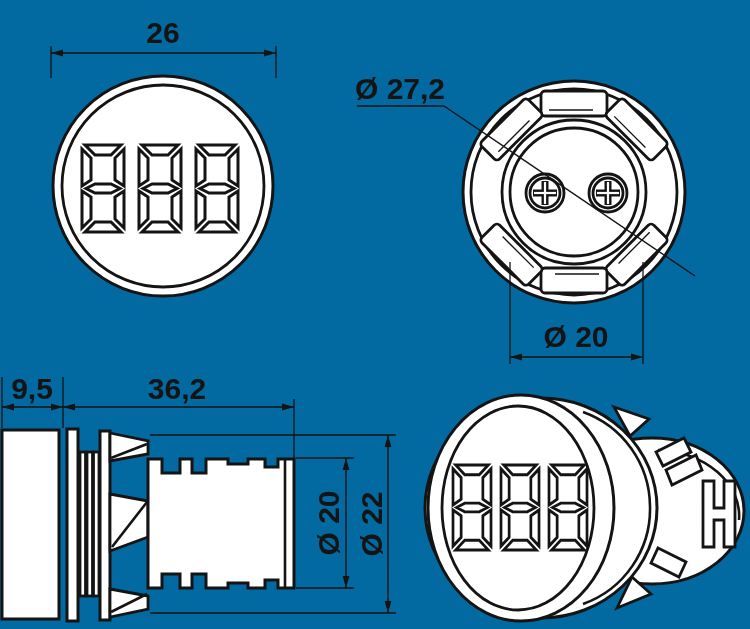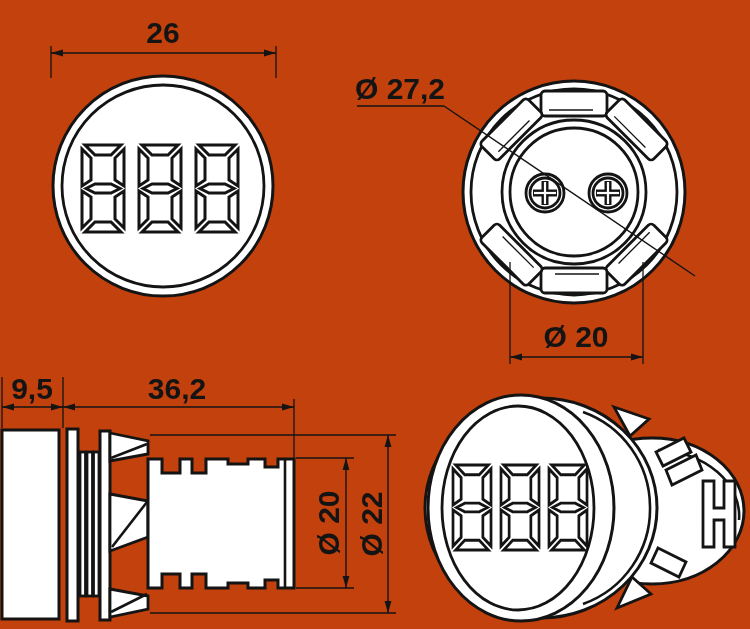--- a/index.html
+++ b/index.html
@@ -1,16 +1,16 @@
 <!DOCTYPE html>
 <html><head>
 <meta charset="utf-8">
 <style>
   html,body{margin:0;padding:0;background:#fff;}
-  .sheet{position:relative;width:750px;height:629px;background:#c2410c;overflow:hidden;
+  .sheet{position:relative;width:750px;height:629px;background:#0369a1;overflow:hidden;
          font-family:"Liberation Sans", sans-serif;}
   svg{display:block;}
   text{font-family:"Liberation Sans", sans-serif;font-weight:700;font-size:30px;
        fill:#141414;text-anchor:middle;}
   .ol{fill:#fff;stroke:#141414;stroke-width:3;}
   .ol2{fill:#fff;stroke:#141414;stroke-width:2.8;}
   .thin{fill:none;stroke:#141414;stroke-width:1.3;}
   .dim{fill:none;stroke:#141414;stroke-width:1.4;}
   .nofill{fill:none;stroke:#141414;stroke-width:2.6;}
 </style>

